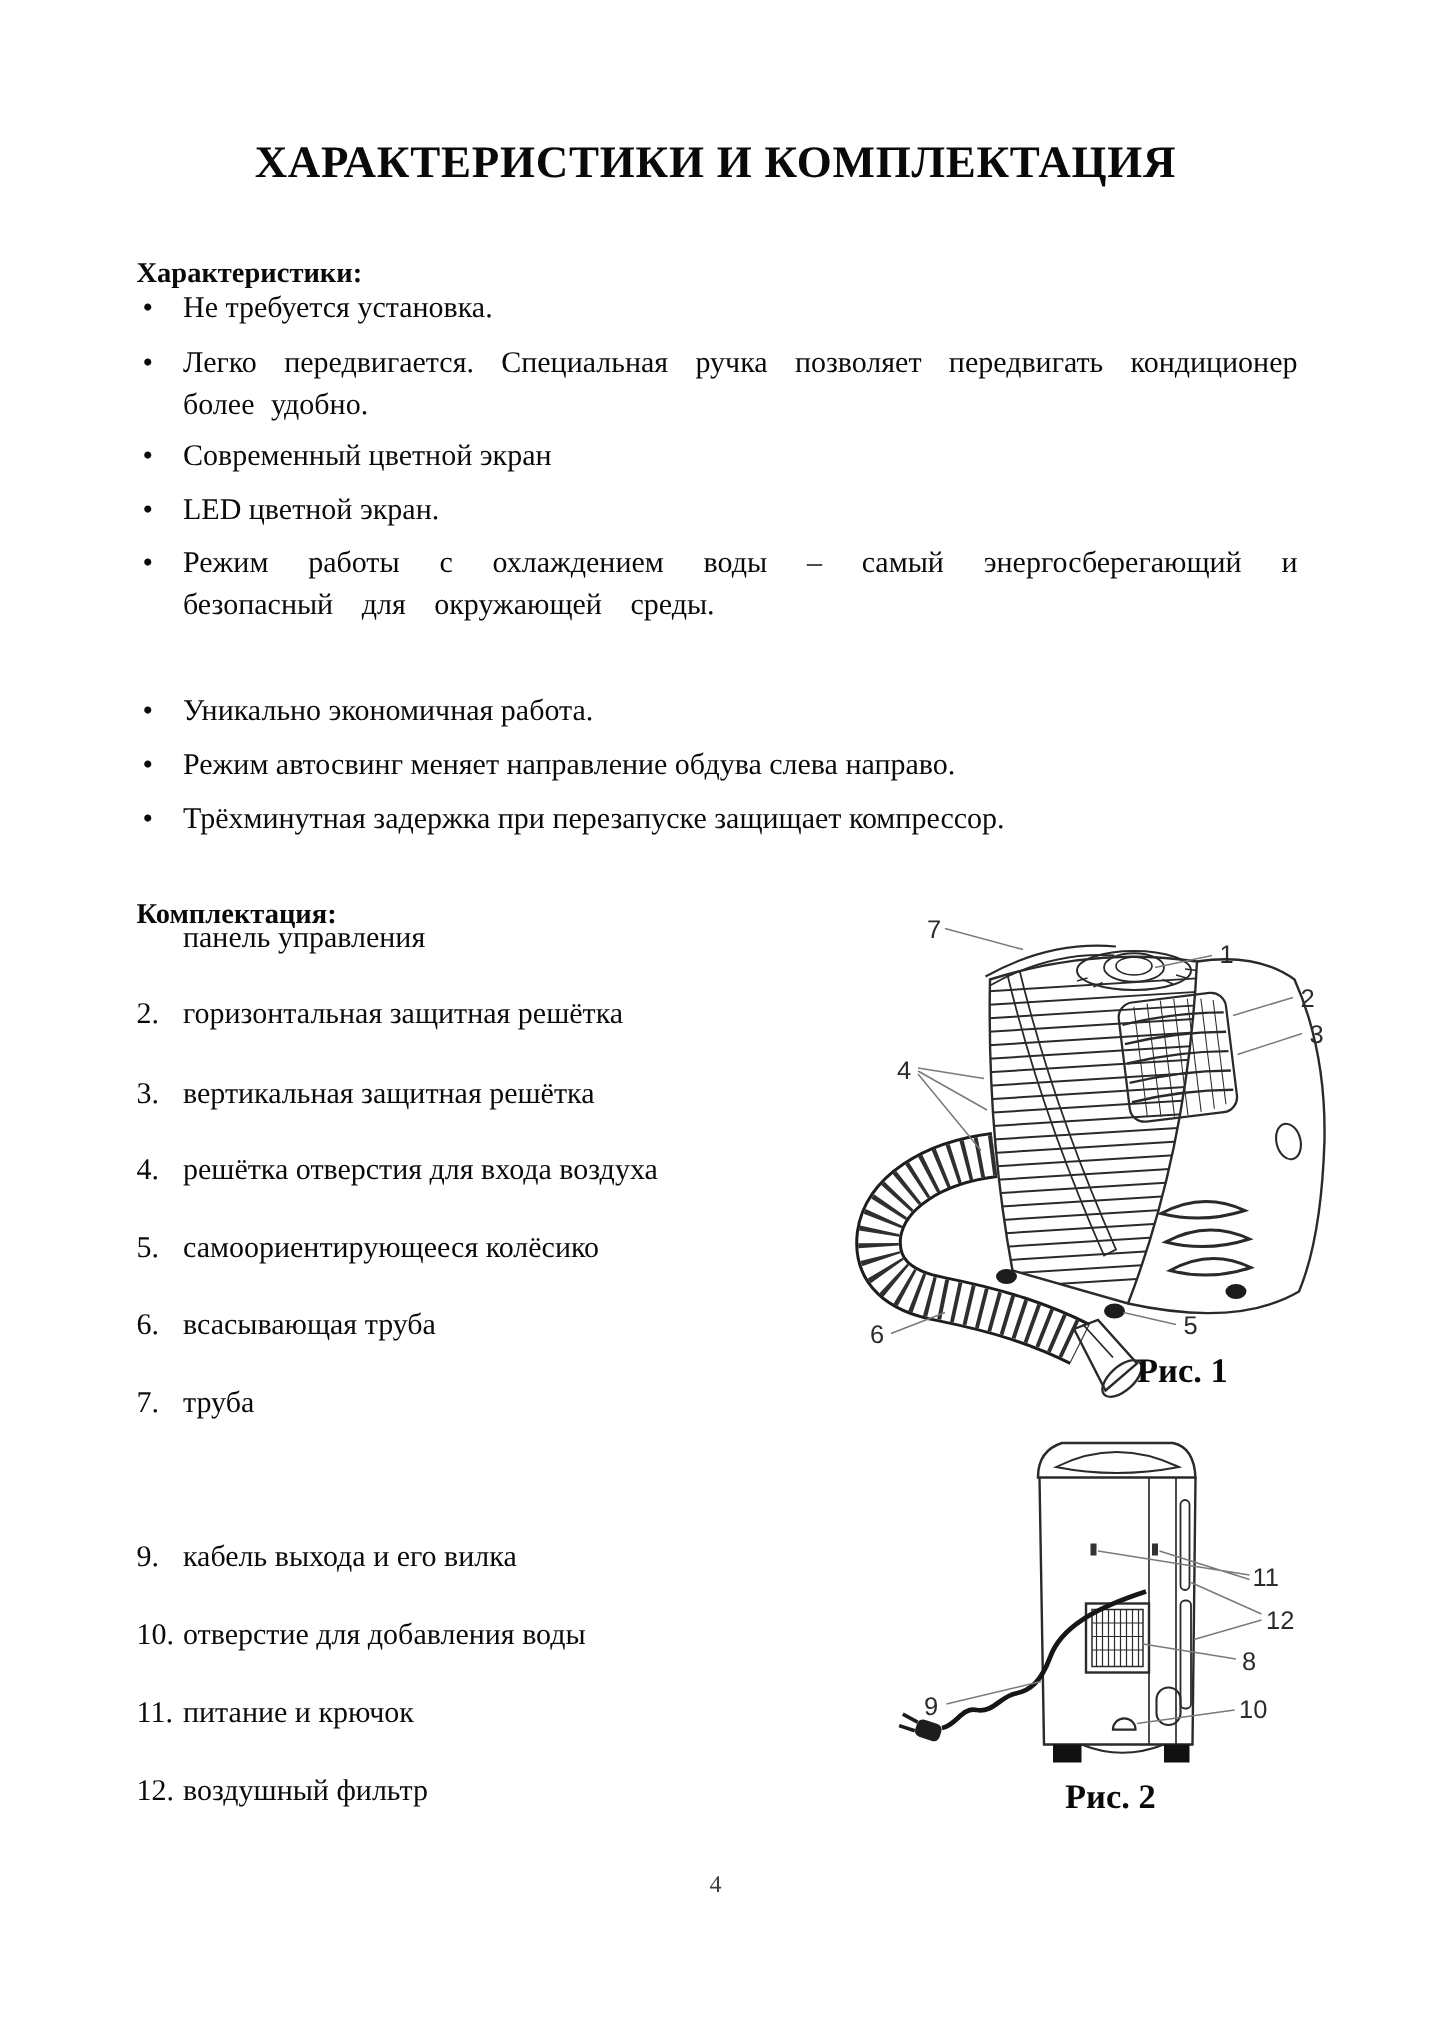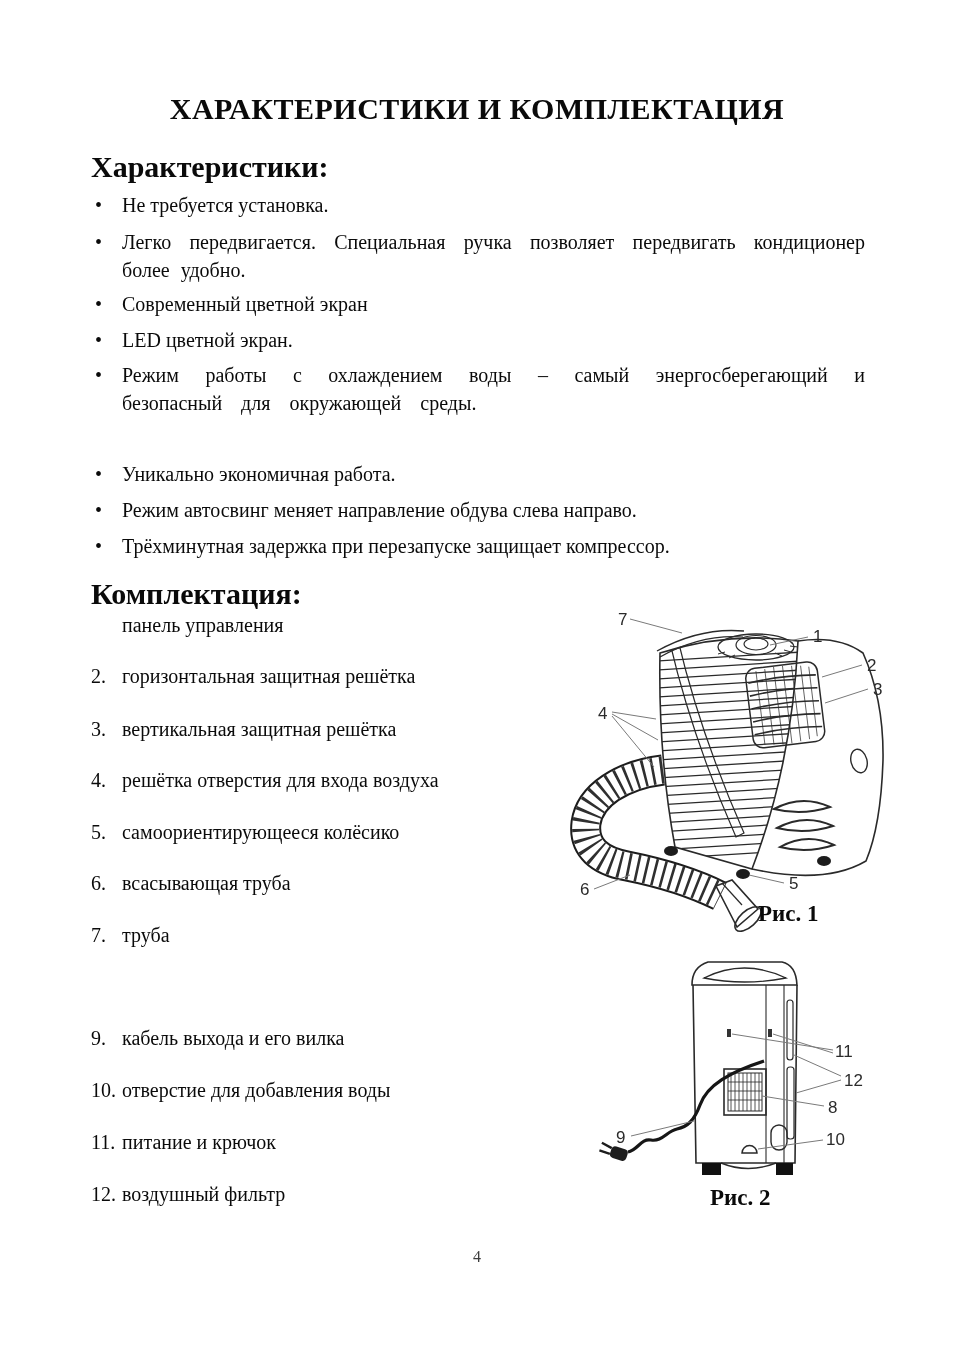--- a/index.html
+++ b/index.html
@@ -6,21 +6,21 @@
   .page{
     position:relative;width:954px;height:1350px;background:#ffffff;
     margin:0 auto;font-family:"Liberation Serif","DejaVu Serif",serif;color:#0a0a0a;
     overflow:hidden;
   }
   .title{
     position:absolute;top:92px;left:0;width:954px;text-align:center;
     font-size:30px;font-weight:bold;letter-spacing:0.5px;
   }
   .sec-head{
-    position:absolute;left:91px;font-size:30px;font-weight:bold;
+    position:absolute;left:91px;font-size:19px;font-weight:bold;margin-top:22px;
   }
   .bullet{
     position:absolute;left:95px;width:772px;font-size:20px;line-height:28px;
   }
   .bullet .bm{display:inline-block;width:27px;vertical-align:top;}
   .bullet .bt{display:inline-block;width:743px;vertical-align:top;}
   .bt.j1{text-align:justify;word-spacing:6px;}
   .bt.j2{text-align:justify;word-spacing:14px;}
   .pkg{
     position:absolute;left:91px;width:480px;font-size:20px;line-height:26px;

